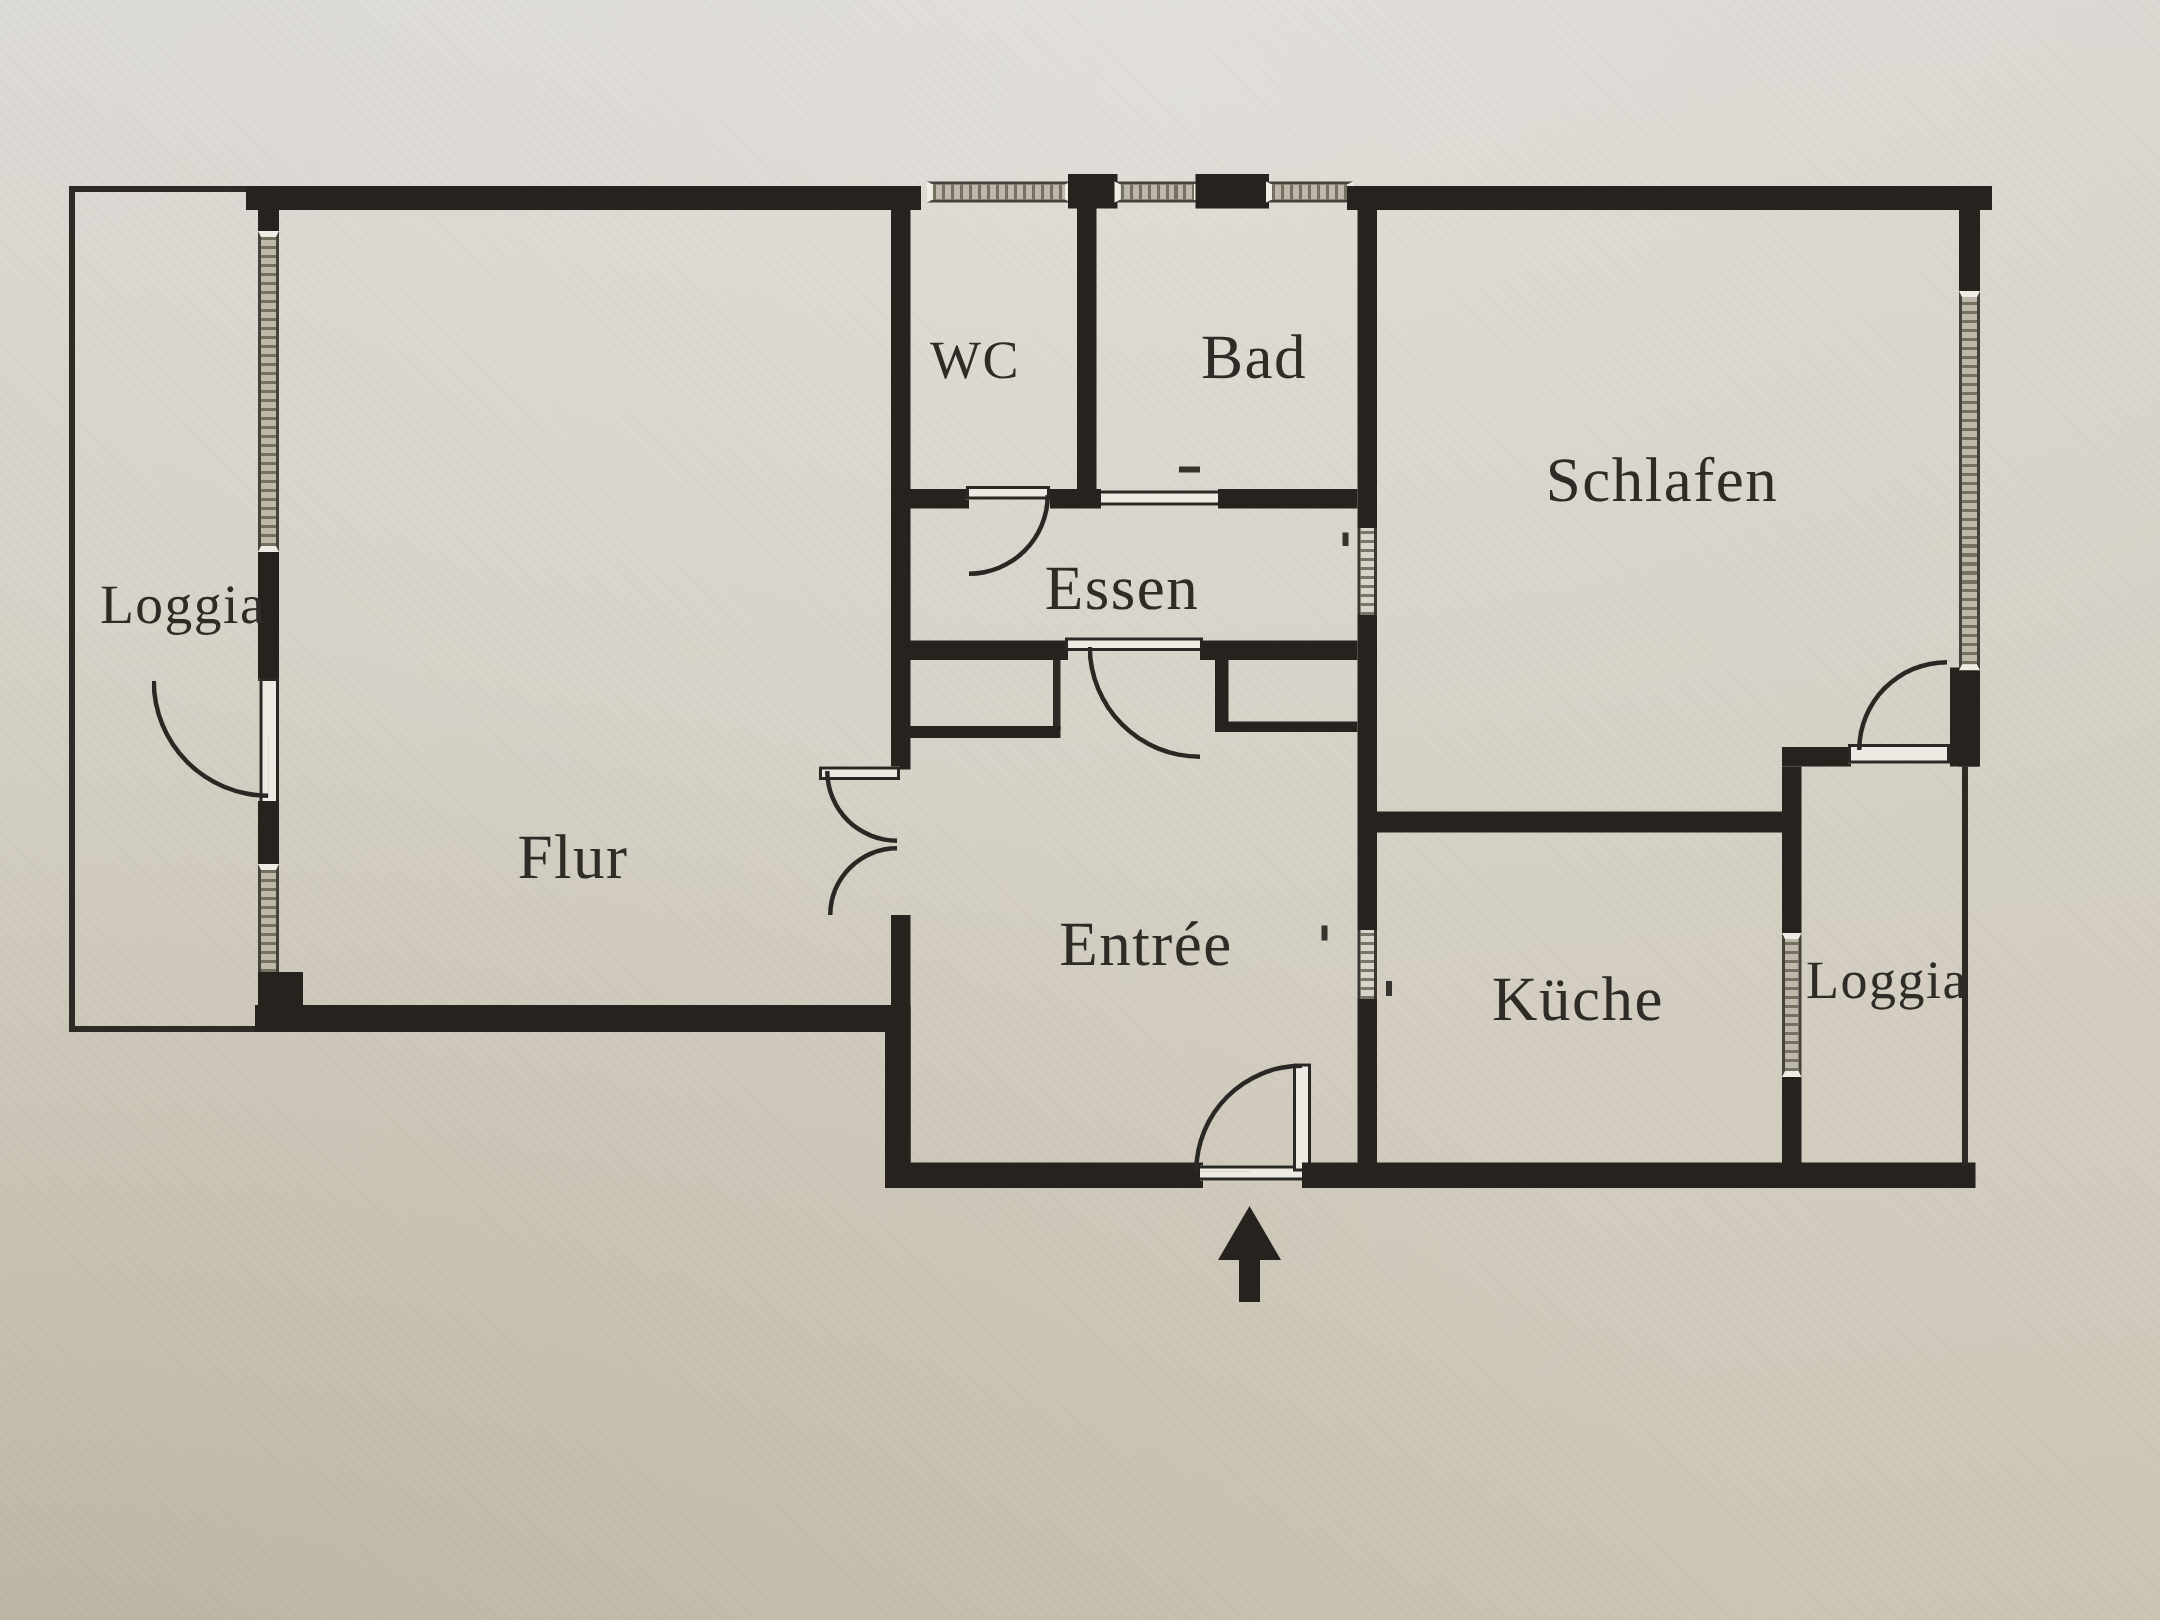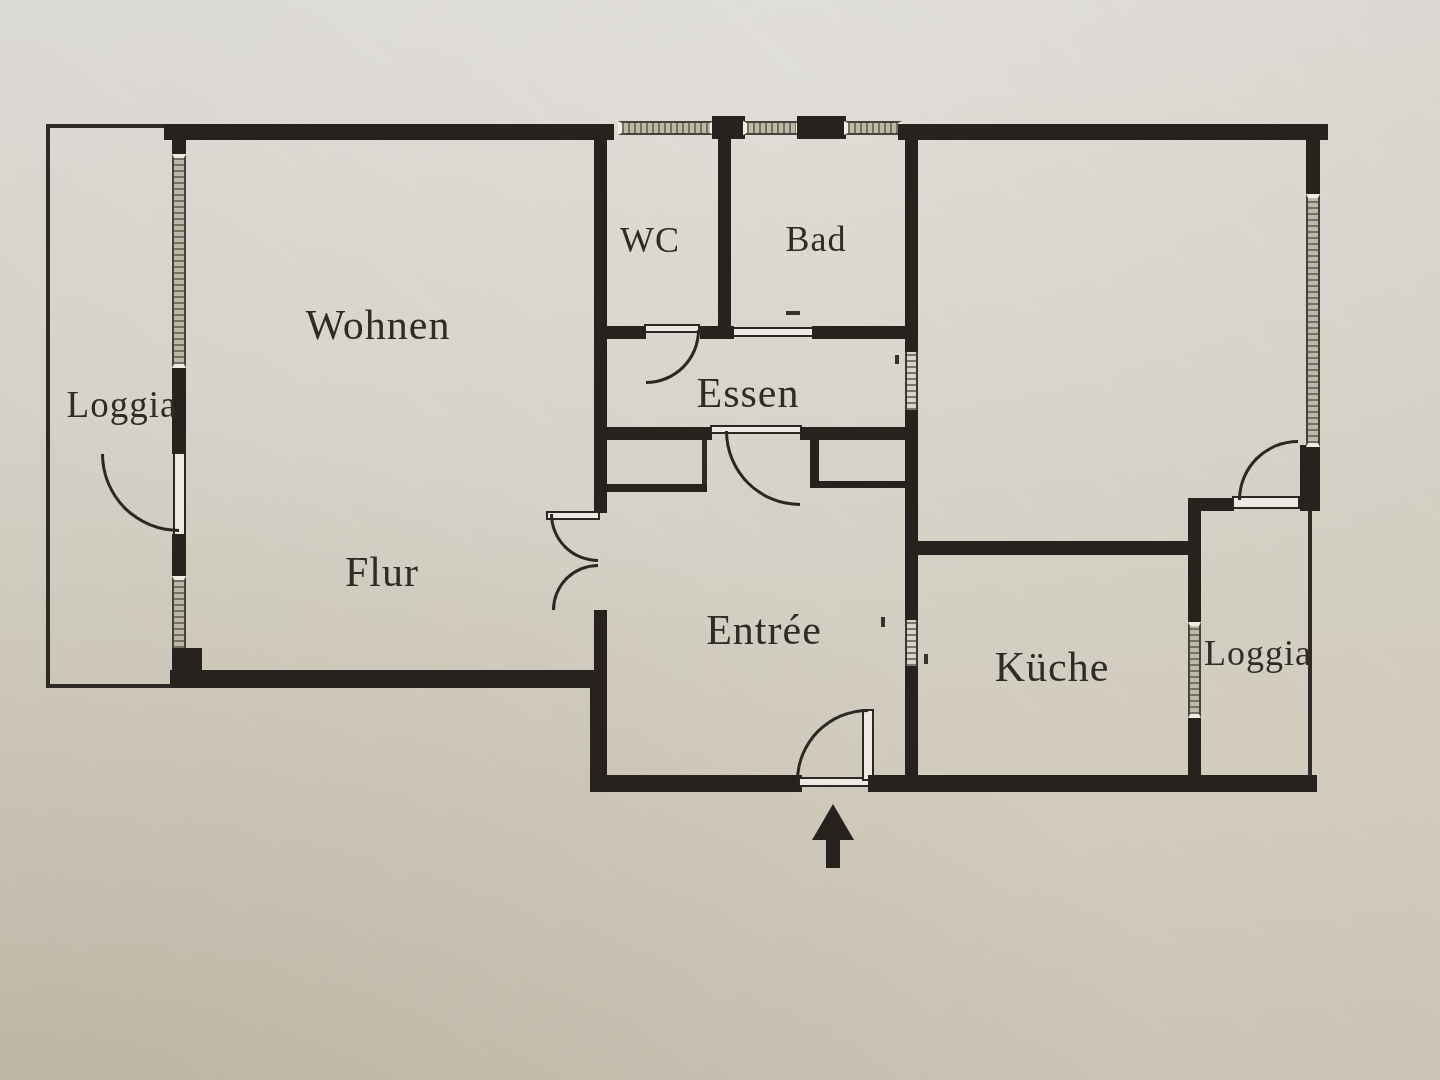--- a/index.html
+++ b/index.html
@@ -123,23 +123,23 @@
 
   <div class="wall" style="left:1306px;top:124px;width:14px;height:70px"></div>
   <div class="win-v" style="left:1306px;top:194px;height:253px"></div>
   <div class="wall" style="left:1306px;top:447px;width:14px;height:64px"></div>
 
   <div class="tick" style="left:786px;top:311px;width:14px;height:4px"></div>
   <div class="tick" style="left:895px;top:355px;width:4px;height:9px"></div>
   <div class="tick" style="left:881px;top:617px;width:4px;height:10px"></div>
   <div class="tick" style="left:924px;top:654px;width:4px;height:10px"></div>
 
-  <div class="label" style="left:378px;top:325px;font-size:42px">Wohnen</div>
   <div class="label" style="left:122px;top:404px;font-size:37px">Loggia</div>
   <div class="label" style="left:382px;top:572px;font-size:42px">Flur</div>
   <div class="label" style="left:650px;top:240px;font-size:36px">WC</div>
-  <div class="label" style="left:816px;top:239px;font-size:36px">Bad</div>
+  <div class="label" style="left:836px;top:239px;font-size:42px">Bad</div>
   <div class="label" style="left:748px;top:393px;font-size:42px">Essen</div>
   <div class="label" style="left:764px;top:630px;font-size:42px">Entrée</div>
+  <div class="label" style="left:1108px;top:321px;font-size:42px">Schlafen</div>
   <div class="label" style="left:1052px;top:667px;font-size:42px">Küche</div>
   <div class="label" style="left:1258px;top:653px;font-size:36px">Loggia</div>
 
 </div>
 
 </body></html>

